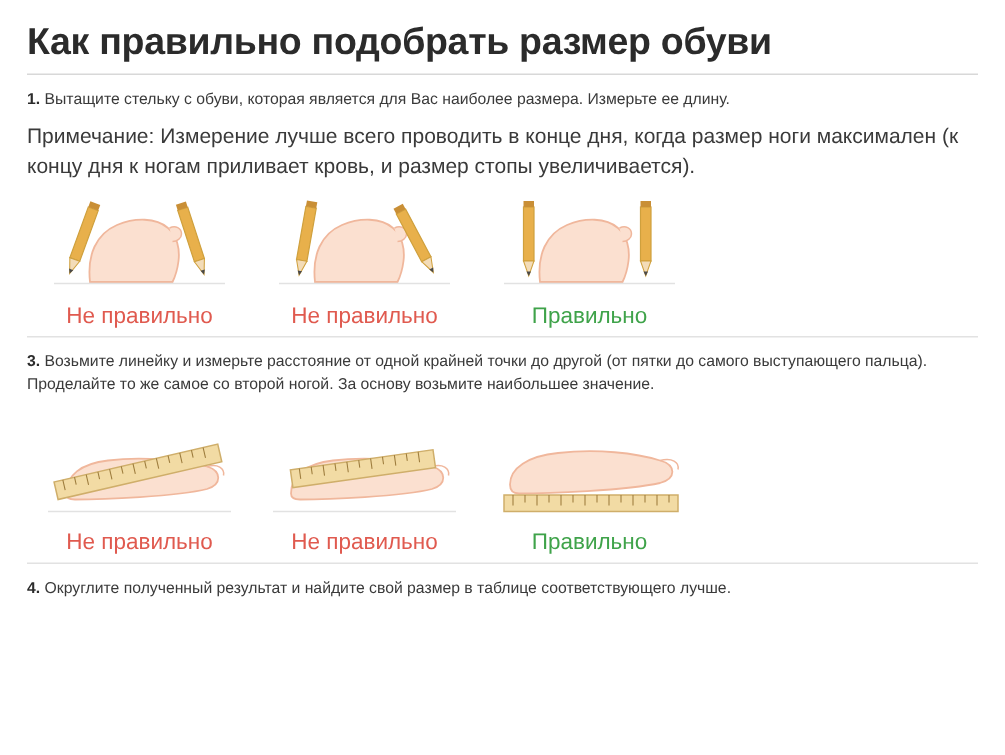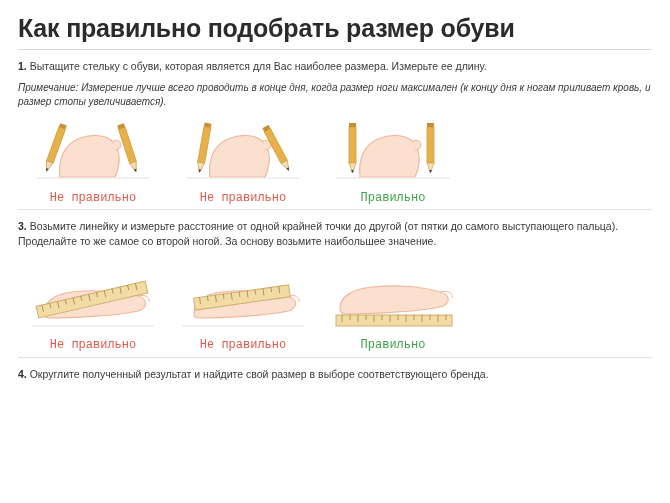--- a/index.html
+++ b/index.html
@@ -37,23 +37,22 @@
     font-size: 10.5px;
     line-height: 1.42;
     margin: 0 0 7px 0;
     color: #3a3a3a;
   }
   .step .num {
     font-weight: bold;
     color: #2b2b2b;
   }
   .note {
-    font-size: 10px;
+    font-size: 14px;
     line-height: 1.42;
-    font-style: italic;
     color: #3a3a3a;
     margin: 0 0 6px 0;
   }
   .figure-row {
     display: flex;
     justify-content: flex-start;
     align-items: flex-end;
     gap: 0px;
     margin: 6px 0 2px 0;
   }
@@ -64,24 +63,23 @@
   }
   .fig .canvas {
     position: relative;
     height: 72px;
     width: 150px;
   }
   .fig-wide .canvas {
     height: 78px;
   }
   .caption {
-    font-size: 12px;
+    font-size: 15px;
     margin-top: 4px;
     line-height: 1.2;
-    font-family: Liberation Mono, monospace;
   }
   .caption.bad { color: #e05a4f; }
   .caption.good { color: #3fa34a; text-align: center; }
 
   .sep {
     border-bottom: 1px solid #e2e2e2;
     margin: 4px 0 9px 0;
   }
 
   svg { display: block; }
@@ -273,17 +271,17 @@
       </div>
       <div class="caption good">Правильно</div>
     </div>
   </div>
 
   <div class="sep"></div>
 
   <div class="bottom-steps">
     <p class="step">
       <span class="num">4.</span>
-      <span>Округлите полученный результат и найдите свой размер в выборе соответствующего бренда.</span>
+      <span>Округлите полученный результат и найдите свой размер в таблице соответствующего лучше.</span>
     </p>
   </div>
 
 </div>
 
 </body></html>

